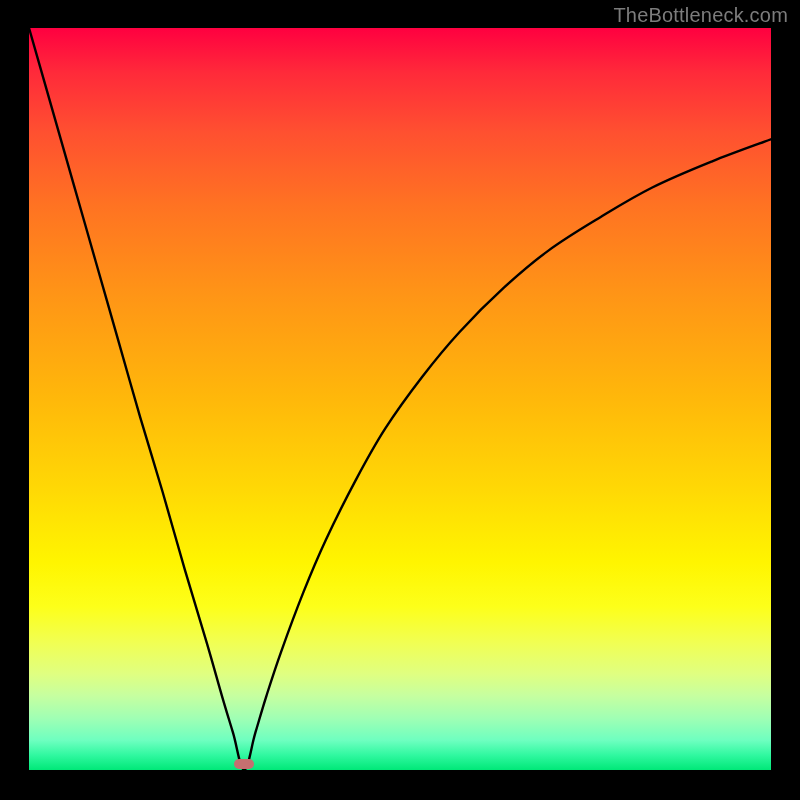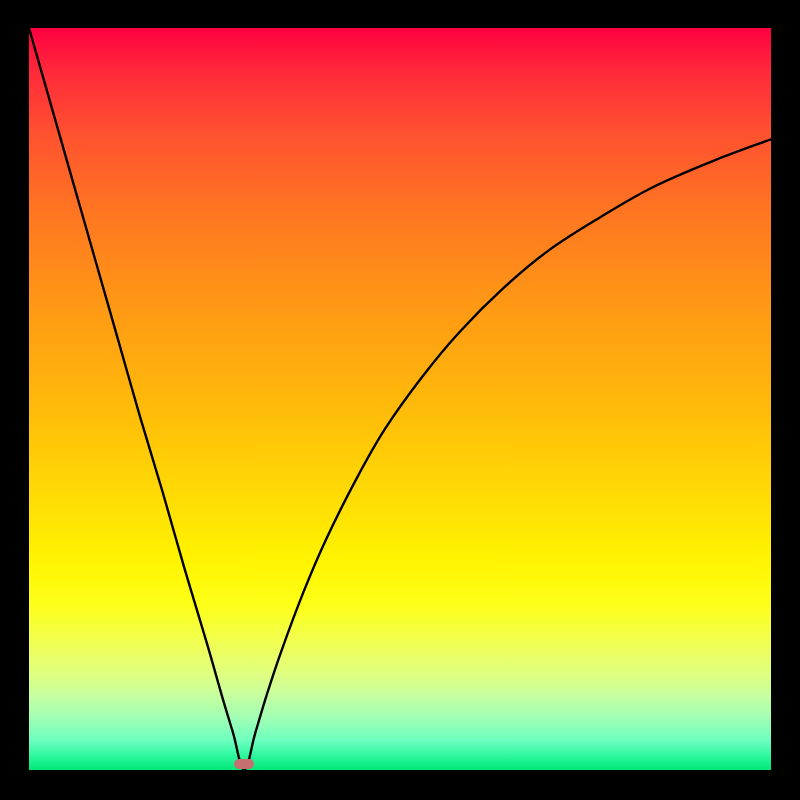--- a/index.html
+++ b/index.html
@@ -72,20 +72,21 @@
     right: 12px;
     color: #7c7c7c;
     font-size: 20px;
     letter-spacing: 0.2px;
   }
 </style>
 </head>
 <body>
 
 <div class="chart-wrap">
+  <div class="watermark">TheBottleneck.com</div>
 
   <div class="plot-area">
     <div class="gradient-bg"></div>
 
     <svg class="curve" viewBox="0 0 742 742" preserveAspectRatio="none">
       <path id="curve-path" d="M 0.00 0.00 C 4.01 14.02, 14.25 49.86, 22.26 77.91 C 30.27 105.96, 36.51 127.77, 44.52 155.82 C 52.53 183.87, 58.77 205.68, 66.78 233.73 C 74.79 261.78, 81.03 283.59, 89.04 311.64 C 97.05 339.69, 103.29 362.17, 111.30 389.55 C 119.31 416.93, 125.55 436.37, 133.56 463.75 C 141.57 491.13, 147.81 514.28, 155.82 541.66 C 163.83 569.04, 171.40 593.15, 178.08 615.86 C 184.76 638.57, 188.25 651.77, 192.92 667.80 C 197.59 683.83, 200.04 691.54, 204.05 704.90 C 208.06 718.26, 211.17 742.00, 215.18 742.00 C 219.19 742.00, 222.30 718.26, 226.31 704.90 C 230.32 691.54, 232.77 682.49, 237.44 667.80 C 242.11 653.11, 245.60 641.98, 252.28 623.28 C 258.96 604.58, 266.53 583.95, 274.54 563.92 C 282.55 543.89, 287.45 532.01, 296.80 511.98 C 306.15 491.95, 315.80 472.65, 326.48 452.62 C 337.16 432.59, 344.14 419.38, 356.16 400.68 C 368.18 381.98, 379.90 366.10, 393.26 348.74 C 406.62 331.38, 415.67 320.25, 430.36 304.22 C 445.05 288.19, 458.85 274.39, 474.88 259.70 C 490.91 245.01, 502.04 235.29, 519.40 222.60 C 536.76 209.91, 552.64 200.56, 571.34 189.21 C 590.04 177.86, 603.25 169.55, 623.28 159.53 C 643.31 149.51, 661.27 142.24, 682.64 133.56 C 704.01 124.88, 731.32 115.31, 742.00 111.30" fill="none" stroke="#000" stroke-width="2.4" stroke-linejoin="round" stroke-linecap="round"></path>
     </svg>
 
     <div class="minimum-marker" id="min-marker" style="left: 215.18px; top: 736.064px;"></div>
   </div>

